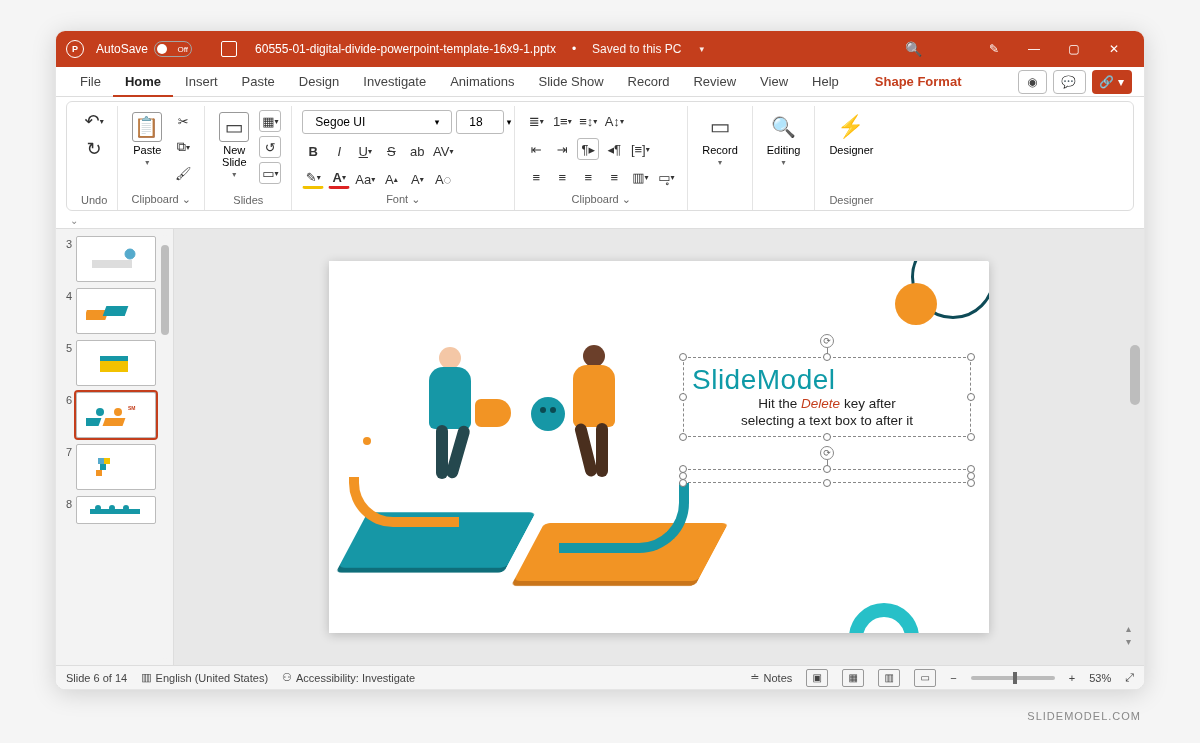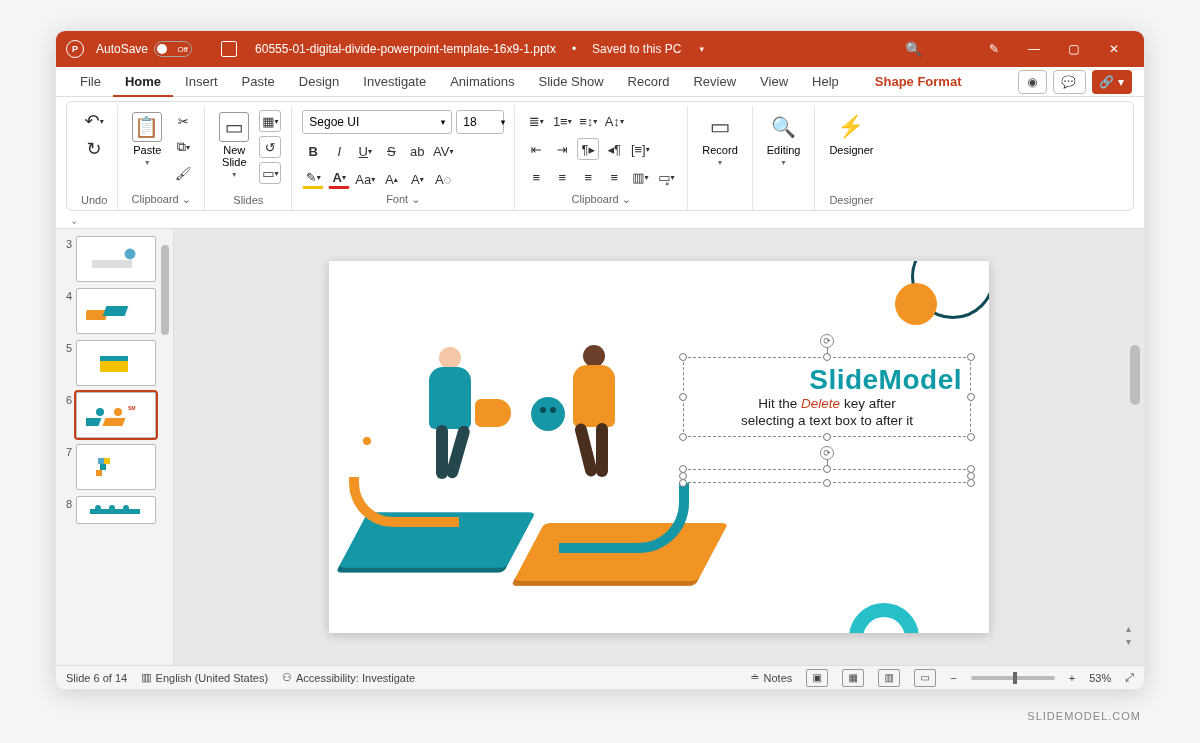--- a/index.html
+++ b/index.html
@@ -41,21 +41,21 @@
 .vbtn .ic { width: 30px; height: 30px; display: flex; align-items: center; justify-content: center; font-size: 20px; border: 1px solid #999; border-radius: 3px; color: #444; }
 .vbtn .ic.noborder { border: none; }
 .vbtn .cd { font-size: 8px; color: #666; }
 
 .btn-sm { width: 22px; height: 22px; display: flex; align-items: center; justify-content: center; border: 1px solid transparent; border-radius: 3px; font-size: 13px; cursor: pointer; color: #333; }
 .btn-sm.bordered { border-color: #bbb; }
 
 .col-stack { display: flex; flex-direction: column; gap: 4px; }
 
 .font-row { display: flex; gap: 4px; align-items: center; }
-.font-select { width: 150px; height: 24px; border: 1px solid #bbb; border-radius: 3px; padding: 0 6px; font-size: 12px; display: flex; align-items: center; justify-content: space-between; cursor: pointer; }
+.font-select { width: 150px; height: 24px; border: 1px solid #bbb; border-radius: 3px; padding: 0 12px; font-size: 12px; display: flex; align-items: center; justify-content: space-between; cursor: pointer; }
 .size-select { width: 48px; gap: 24px; }
 .btn-sm.col-ul { border-bottom: 3px solid; padding-bottom: 1px; height: 20px; }
 
 
 .workspace { flex: 1; display: flex; background: #e8e8e8; min-height: 0; }
 .collapse-ribbon { text-align: left; padding: 2px 14px; font-size: 10px; color: #888; border-bottom: 1px solid #ddd; }
 
 
 .thumbs { width: 118px; background: #f3f3f3; border-right: 1px solid #ddd; position: relative; overflow: hidden; padding-top: 4px; }
 .thumb-scroll { position: absolute; right: 2px; top: 6px; bottom: 6px; width: 10px; }
@@ -99,21 +99,21 @@
 .sel-group { position: absolute; right: 18px; top: 96px; width: 288px; }
 .sel-box { border: 1px dashed #888; position: relative; padding: 6px 8px; margin-bottom: 32px; }
 .sel-box.b2 { margin-bottom: 0; }
 .sel-box .h { position: absolute; width: 8px; height: 8px; background: #fff; border: 1px solid #777; border-radius: 50%; }
 .sel-box .h.tl { top: -5px; left: -5px; } .sel-box .h.tm { top: -5px; left: calc(50% - 4px); } .sel-box .h.tr { top: -5px; right: -5px; }
 .sel-box .h.ml { top: calc(50% - 4px); left: -5px; } .sel-box .h.mr { top: calc(50% - 4px); right: -5px; }
 .sel-box .h.bl { bottom: -5px; left: -5px; } .sel-box .h.bm { bottom: -5px; left: calc(50% - 4px); } .sel-box .h.br { bottom: -5px; right: -5px; }
 .sel-box .rot { position: absolute; top: -24px; left: calc(50% - 7px); width: 14px; height: 14px; border: 1px solid #888; border-radius: 50%; font-size: 9px; text-align: center; line-height: 12px; color: #666; }
 .sel-box .rot::after { content: ""; position: absolute; top: 13px; left: 6px; width: 1px; height: 6px; background: #888; }
 
-.title-txt { font-size: 28px; font-weight: 700; color: #0e9aa7; text-align: right; letter-spacing: 0.5px; }
+.title-txt { font-size: 28px; font-weight: 400; color: #0e9aa7; text-align: left; letter-spacing: 0.5px; }
 .sub1 { text-align: center; font-size: 13.5px; font-weight: 400; color: #222; line-height: 1.25; }
 .sub1 .del { color: #c43e1c; font-style: italic; }
 .sample { font-size: 12px; color: #333; text-align: left; line-height: 1.25; }
 
 
 .status { height: 24px; border-top: 1px solid #ddd; background: #f5f5f5; display: flex; align-items: center; font-size: 11px; color: #444; padding: 0 10px; gap: 14px; }
 .status .sbtn { display: flex; align-items: center; gap: 4px; cursor: pointer; }
 .status .spacer { flex: 1; }
 .status .view-btn { width: 22px; height: 18px; border: 1px solid #999; border-radius: 2px; display: flex; align-items: center; justify-content: center; font-size: 10px; cursor: pointer; }
 .status .zoom-track { width: 84px; height: 4px; background: #bbb; position: relative; border-radius: 2px; }

